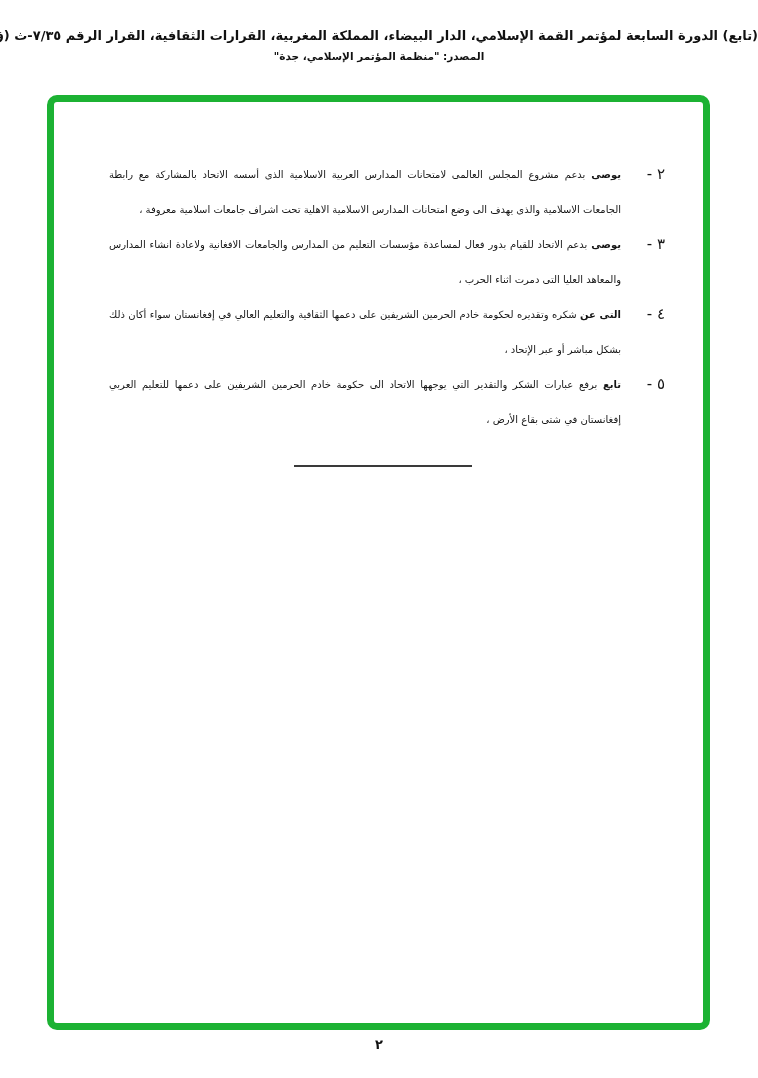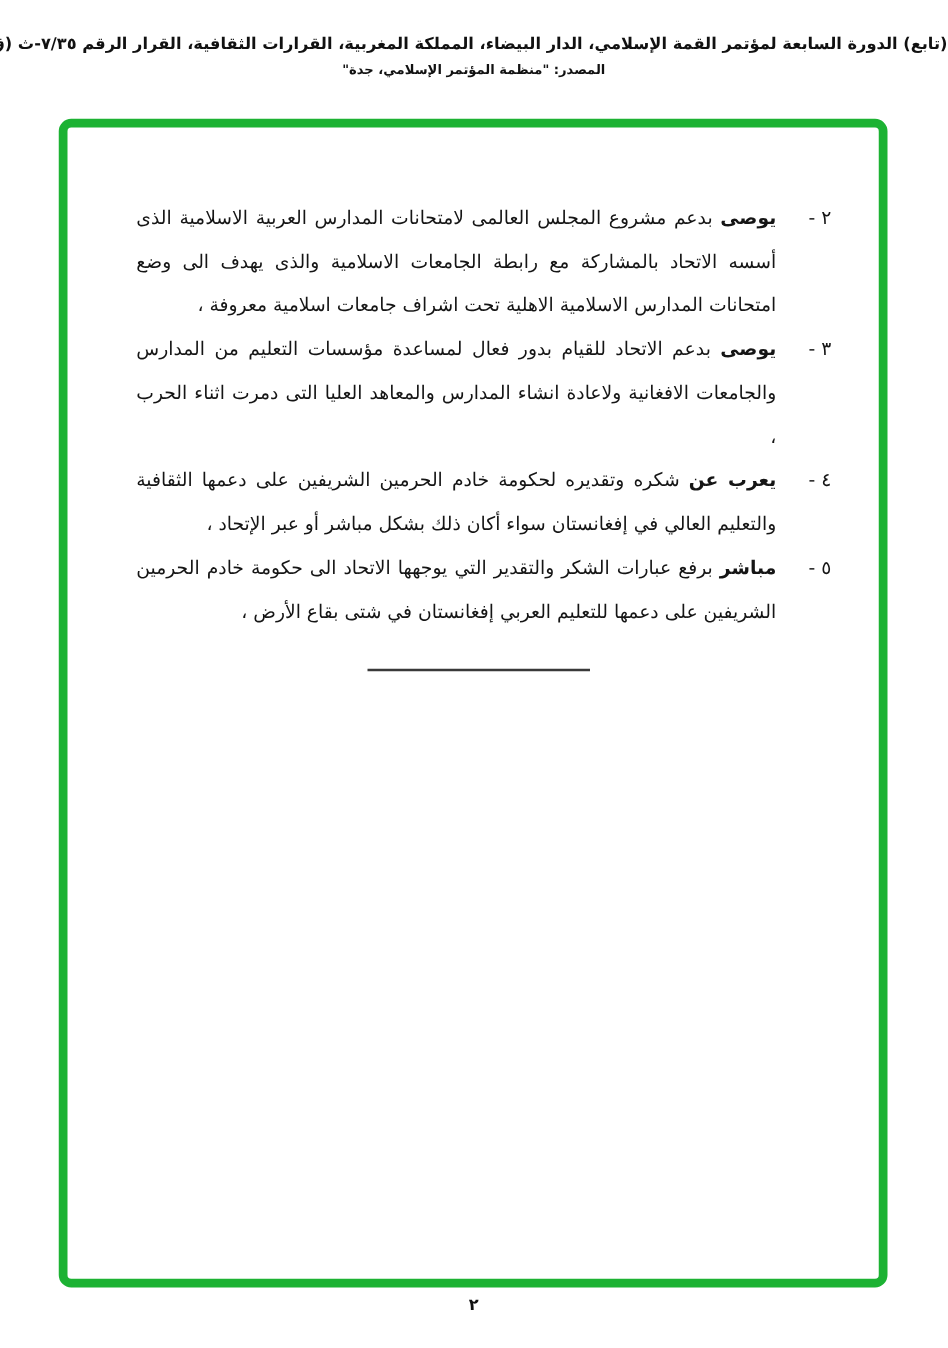--- a/index.html
+++ b/index.html
@@ -49,21 +49,21 @@
   }
   .num {
     flex:0 0 36px;
     font-size:15px;
     line-height:35px;
     white-space:nowrap;
     text-align:right;
   }
   .txt {
     flex:1;
-    font-size:15px;
+    font-size:10px;
     line-height:35px;
     text-align:justify;
     text-justify:inter-word;
     padding-right:8px;
   }
   .lead { font-weight:bold; }
 
   .separator {
     width:178px;
     border-top:2px solid #3a3a3a;
@@ -100,29 +100,29 @@
       <div class="num">٣ -</div>
       <div class="txt">
         <span class="lead">يوصى</span>
         <span>بدعم الاتحاد للقيام بدور فعال لمساعدة مؤسسات التعليم من المدارس والجامعات الافغانية ولاعادة انشاء المدارس والمعاهد العليا التى دمرت اثناء الحرب ،</span>
       </div>
     </div>
 
     <div class="item">
       <div class="num">٤ -</div>
       <div class="txt">
-        <span class="lead">يعرب عن</span>
+        <span class="lead">التى عن</span>
         <span>شكره وتقديره لحكومة خادم الحرمين الشريفين على دعمها الثقافية والتعليم العالي في إفغانستان سواء أكان ذلك بشكل مباشر أو عبر الإتحاد ،</span>
       </div>
     </div>
 
     <div class="item">
       <div class="num">٥ -</div>
       <div class="txt">
-        <span class="lead">مباشر</span>
+        <span class="lead">تابع</span>
         <span>برفع عبارات الشكر والتقدير التي يوجهها الاتحاد الى حكومة خادم الحرمين الشريفين على دعمها للتعليم العربي إفغانستان في شتى بقاع الأرض ،</span>
       </div>
     </div>
 
     <div class="separator"></div>
 
   </div>
 </div>
 
 <div class="page-number">٢</div>

